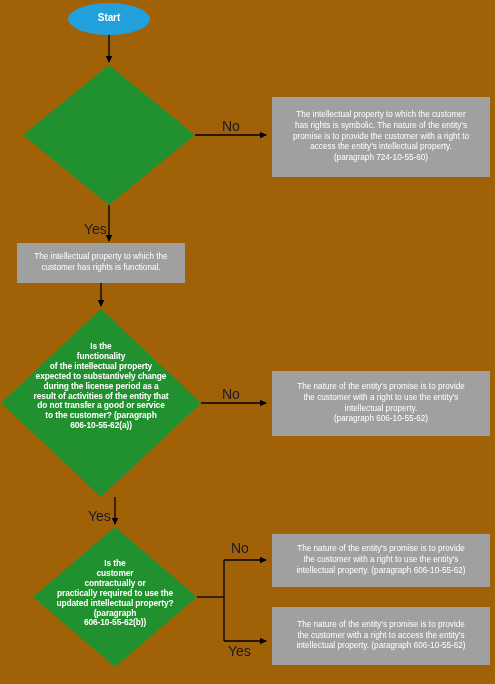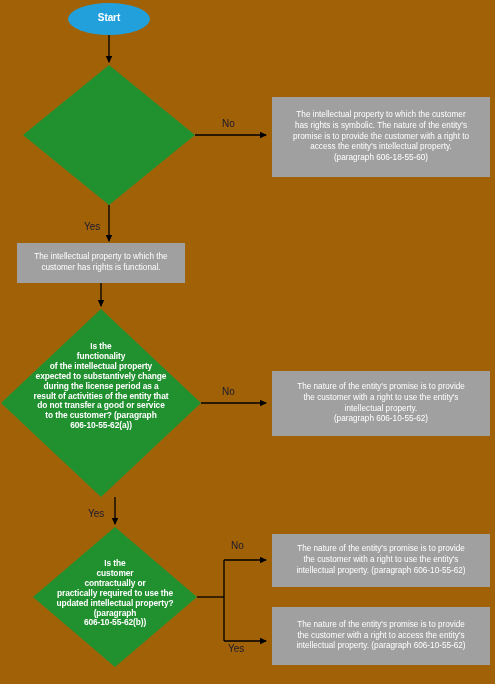--- a/index.html
+++ b/index.html
@@ -46,21 +46,21 @@
     text-align: center;
     font-size: 8.2px;
     line-height: 1.32;
     white-space: pre-line;
     display: flex;
     align-items: center;
     justify-content: center;
   }
   .edge-label {
     position: absolute;
-    font-size: 10px;
+    font-size: 14px;
     color: #1a1a2e;
     font-weight: normal;
   }
 </style>
 </head>
 <body>
 
 <div id="canvas">
 
   <svg id="flow-svg" viewBox="0 0 495 684">
@@ -108,21 +108,21 @@
     <rect x="272" y="607" width="218" height="58" fill="#A0A0A0"></rect>
   </svg>
 
   <div class="node-label start-label" style="left:69px; top:12px; width:80px;">Start</div>
 
 
   <div class="box-label" style="left:274px; top:97px; width:214px; height:80px;">The intellectual property to which the customer
 has rights is symbolic. The nature of the entity's
 promise is to provide the customer with a right to
 access the entity's intellectual property.
-(paragraph 606-18-55-60)</div>
+(paragraph 724-10-55-60)</div>
 
   <div class="box-label" style="left:19px; top:243px; width:164px; height:40px;">The intellectual property to which the
 customer has rights is functional.</div>
 
   <div class="node-label diamond-label" style="left:6px; top:342px; width:190px;">Is the
 functionality
 of the intellectual  property
 expected to substantively change
 during the license period as a
 result of activities of the entity that

